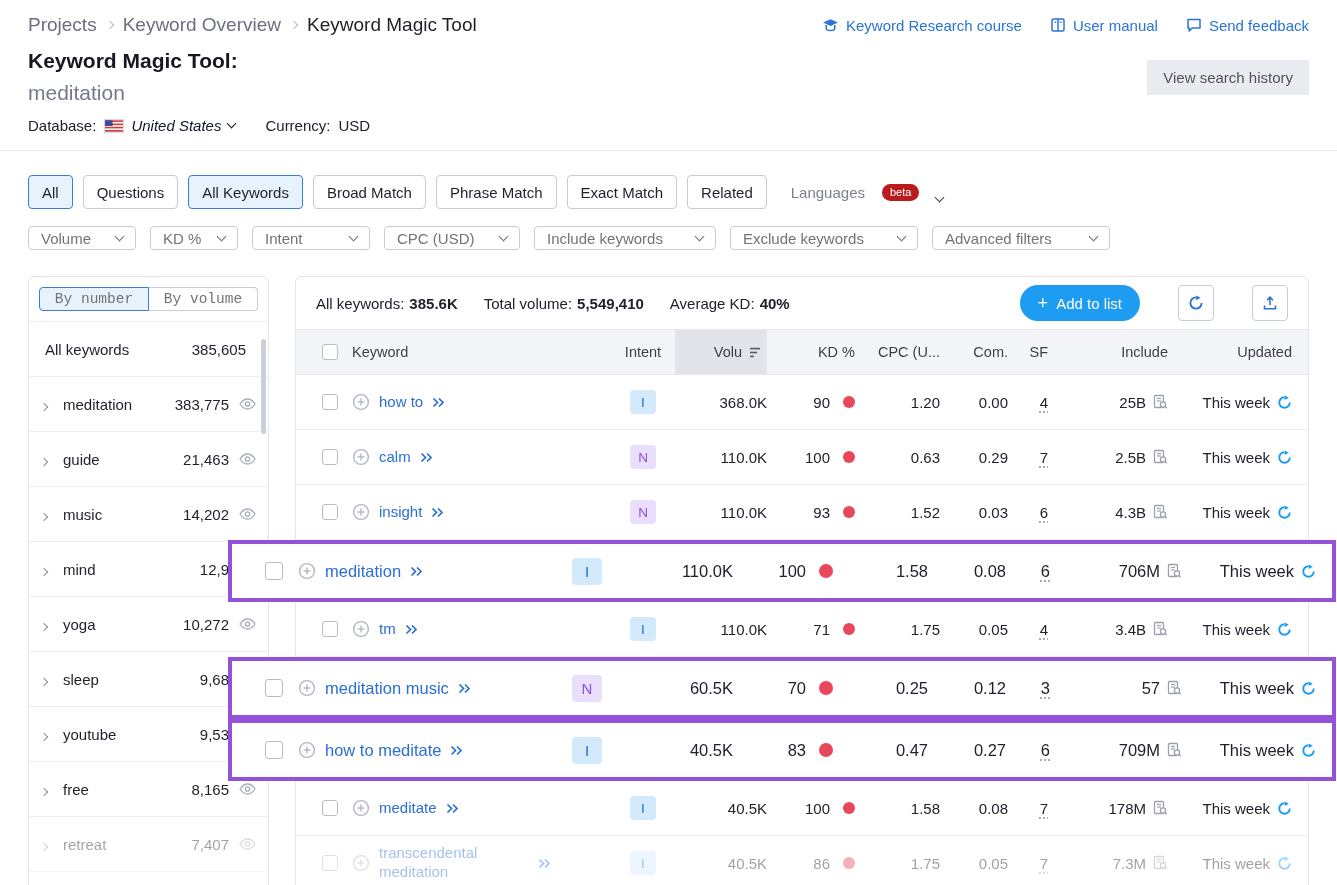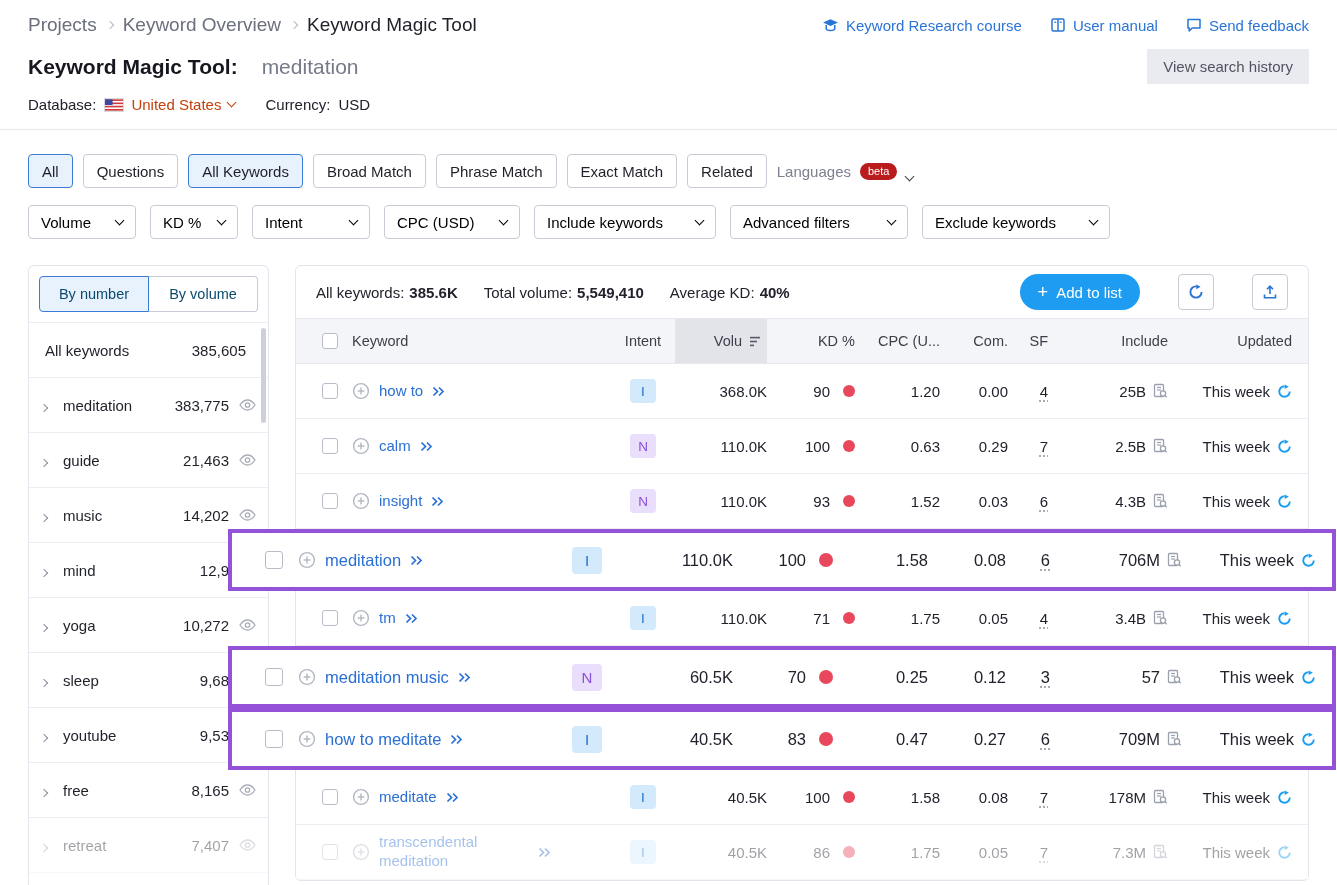--- a/index.html
+++ b/index.html
@@ -12,53 +12,53 @@
   .topbar { padding:14px 28px 16px; border-bottom:1px solid #e7e8ee; }
   .row1 { display:flex; justify-content:space-between; align-items:center; }
   .breadcrumb { display:flex; align-items:center; gap:10px; font-size:19px; color:#6b6f7e; }
   .breadcrumb .crumb { cursor:pointer; }
   .breadcrumb .current { color:#1f2029; }
   .crumb-chev { width:6px; height:6px; border-right:1.5px solid #b7bac3; border-bottom:1.5px solid #b7bac3;
                 transform:rotate(-45deg); display:inline-block; }
   .toplinks { display:flex; gap:28px; }
   .toplink { display:flex; align-items:center; gap:7px; color:#2a74d6; font-size:15px; cursor:pointer; }
   .title-row { display:flex; justify-content:space-between; align-items:center; margin-top:13px; }
-  h1 { font-size:21px; color:#16171f; display:flex; gap:24px; }
+  h1 { font-size:21px; color:#16171f; display:flex; gap:8px;flex-direction:column; }
   h1 .query { color:#75798a; font-weight:normal; }
   .view-history { background:#eaebf0; border:none; border-radius:0; padding:9px 16px;
                   font-size:15px; color:#50535f; }
   .db-row { display:flex; gap:30px; margin-top:12px; font-size:15px; align-items:center; }
   .db-item { display:flex; gap:8px; align-items:center; }
-  .db-link { color:#c2410c; display:flex; align-items:center; gap:7px; cursor:pointer; }
+  .db-link { color:#0f172a; display:flex; align-items:center; gap:7px; cursor:pointer;font-style:italic; }
   .flag { border:1px solid #d8dae0; display:inline-block; line-height:0; }
   .chev-down { width:7px; height:7px; border-right:1.7px solid currentColor; border-bottom:1.7px solid currentColor;
                transform:rotate(45deg); display:inline-block; margin-top:-4px; }
   .chev-right { width:6px; height:6px; border-right:1.6px solid #8a8e9b; border-bottom:1.6px solid #8a8e9b;
                transform:rotate(-45deg); display:inline-block; }
 
   
   .tabs-row { display:flex; align-items:center; padding:24px 28px 0; gap:10px; }
   .tab { border:1px solid #c9ccd6; background:#fff; border-radius:4px; height:34px; padding:0 13px;
          font-size:15px; color:#1f2029; }
   .tab.active { border-color:#3c7cd9; background:#e8f2fd; }
-  .languages { display:flex; align-items:flex-end; gap:9px; color:#7c8090; font-size:15px; border:none;
-               background:none; margin-left:0; }
+  .languages { display:flex; align-items:flex-end; gap:17px; color:#7c8090; font-size:15px; border:none;
+               background:none; margin-left:14px; }
   .beta { background:#b91c1c; color:#fff; font-size:11px; padding:2.5px 8px; border-radius:9px; }
   .filters-row { display:flex; gap:14px; padding:17px 28px 0; }
   .filter-btn { display:flex; align-items:center; justify-content:space-between; gap:10px; border:1px solid #c9ccd6;
-                border-radius:4px; background:#fff; height:34px; padding:0 12px; font-size:15px; color:#000000; }
+                border-radius:4px; background:#fff; height:24px; padding:0 12px; font-size:15px; color:#737373; }
 
   
   .main { display:flex; gap:26px; padding:26px 28px 0; align-items:flex-start; }
 
   
   .sidebar-card { width:241px; background:#fff; border:1px solid #e3e4ec; border-radius:6px;
                   position:relative; height:640px; overflow:hidden; flex:none; }
   .side-toggle { display:flex; margin:10px; }
-  .side-toggle button { flex:1; font-size:14.5px; height:36px; background:#fff; border:1px solid #c9ccd6; color:#0c4a6e; }
+  .side-toggle button { flex:1; font-size:14.5px; height:24px; background:#fff; border:1px solid #c9ccd6; color:#737373;font-family:Liberation Mono, monospace; }
   .side-toggle button:first-child { border-radius:4px 0 0 4px; }
   .side-toggle button:last-child { border-radius:0 4px 4px 0; border-left:none; }
   .side-toggle button.active { border:1px solid #3c7cd9; background:#e8f2fd; }
   .side-sep { border-bottom:1px solid #ededf2; }
   .side-row { display:flex; align-items:center; height:55px; padding:0 12px; border-bottom:1px solid #ededf2;
               font-size:15px; cursor:pointer; }
   .side-row .g-chev-box { width:22px; }
   .side-row .g-label { flex:1; color:#1f2029; }
   .side-row .g-value { color:#1f2029; margin-right:10px; }
   .side-row .eye { color:#a9adb8; display:flex; }
@@ -226,26 +226,26 @@
     <span class="chev-down"></span>
   </button>
   <button class="filter-btn" style="min-width:136px;">
     <span>CPC (USD)</span>
     <span class="chev-down"></span>
   </button>
   <button class="filter-btn" style="min-width:182px;">
     <span>Include keywords</span>
     <span class="chev-down"></span>
   </button>
+  <button class="filter-btn" style="min-width:188px;">
+    <span>Exclude keywords</span>
+    <span class="chev-down"></span>
+  </button>
   <button class="filter-btn" style="min-width:178px;">
     <span>Advanced filters</span>
-    <span class="chev-down"></span>
-  </button>
-  <button class="filter-btn" style="min-width:188px;">
-    <span>Exclude keywords</span>
     <span class="chev-down"></span>
   </button>
 </div>
 
 <div class="main">
 
   <div class="sidebar-card">
     <div class="side-toggle">
       <button class="active">By number</button>
       <button>By volume</button>

